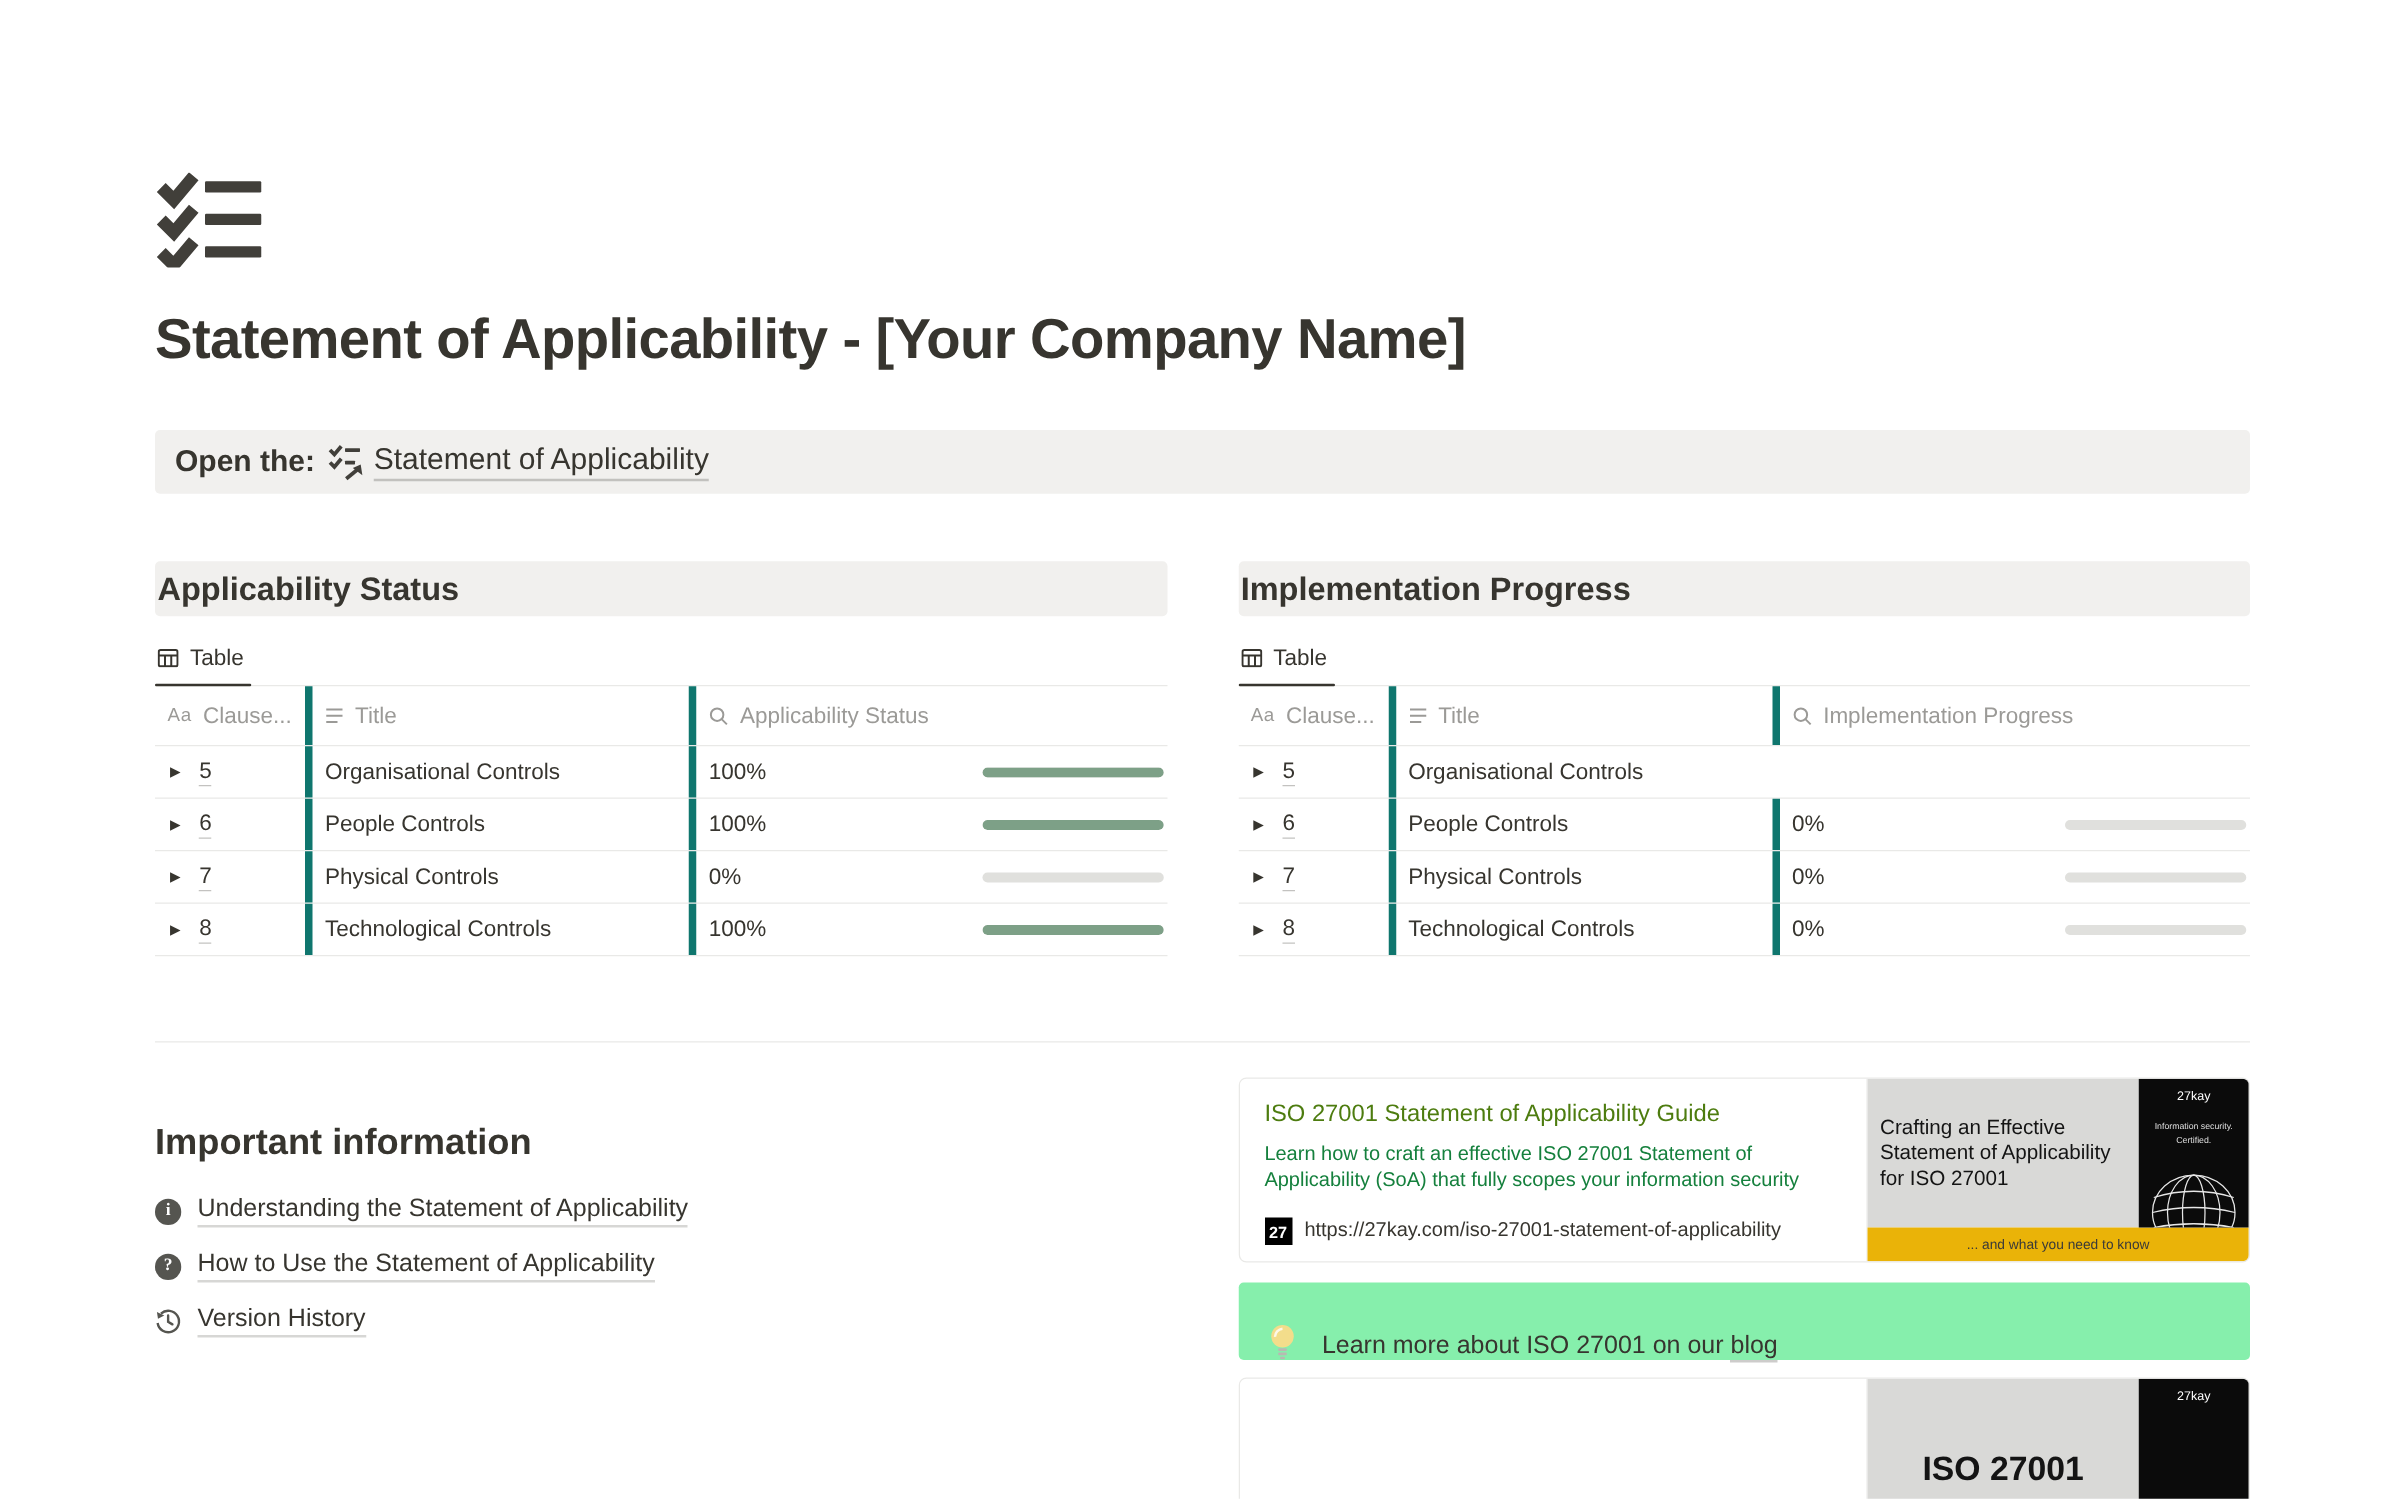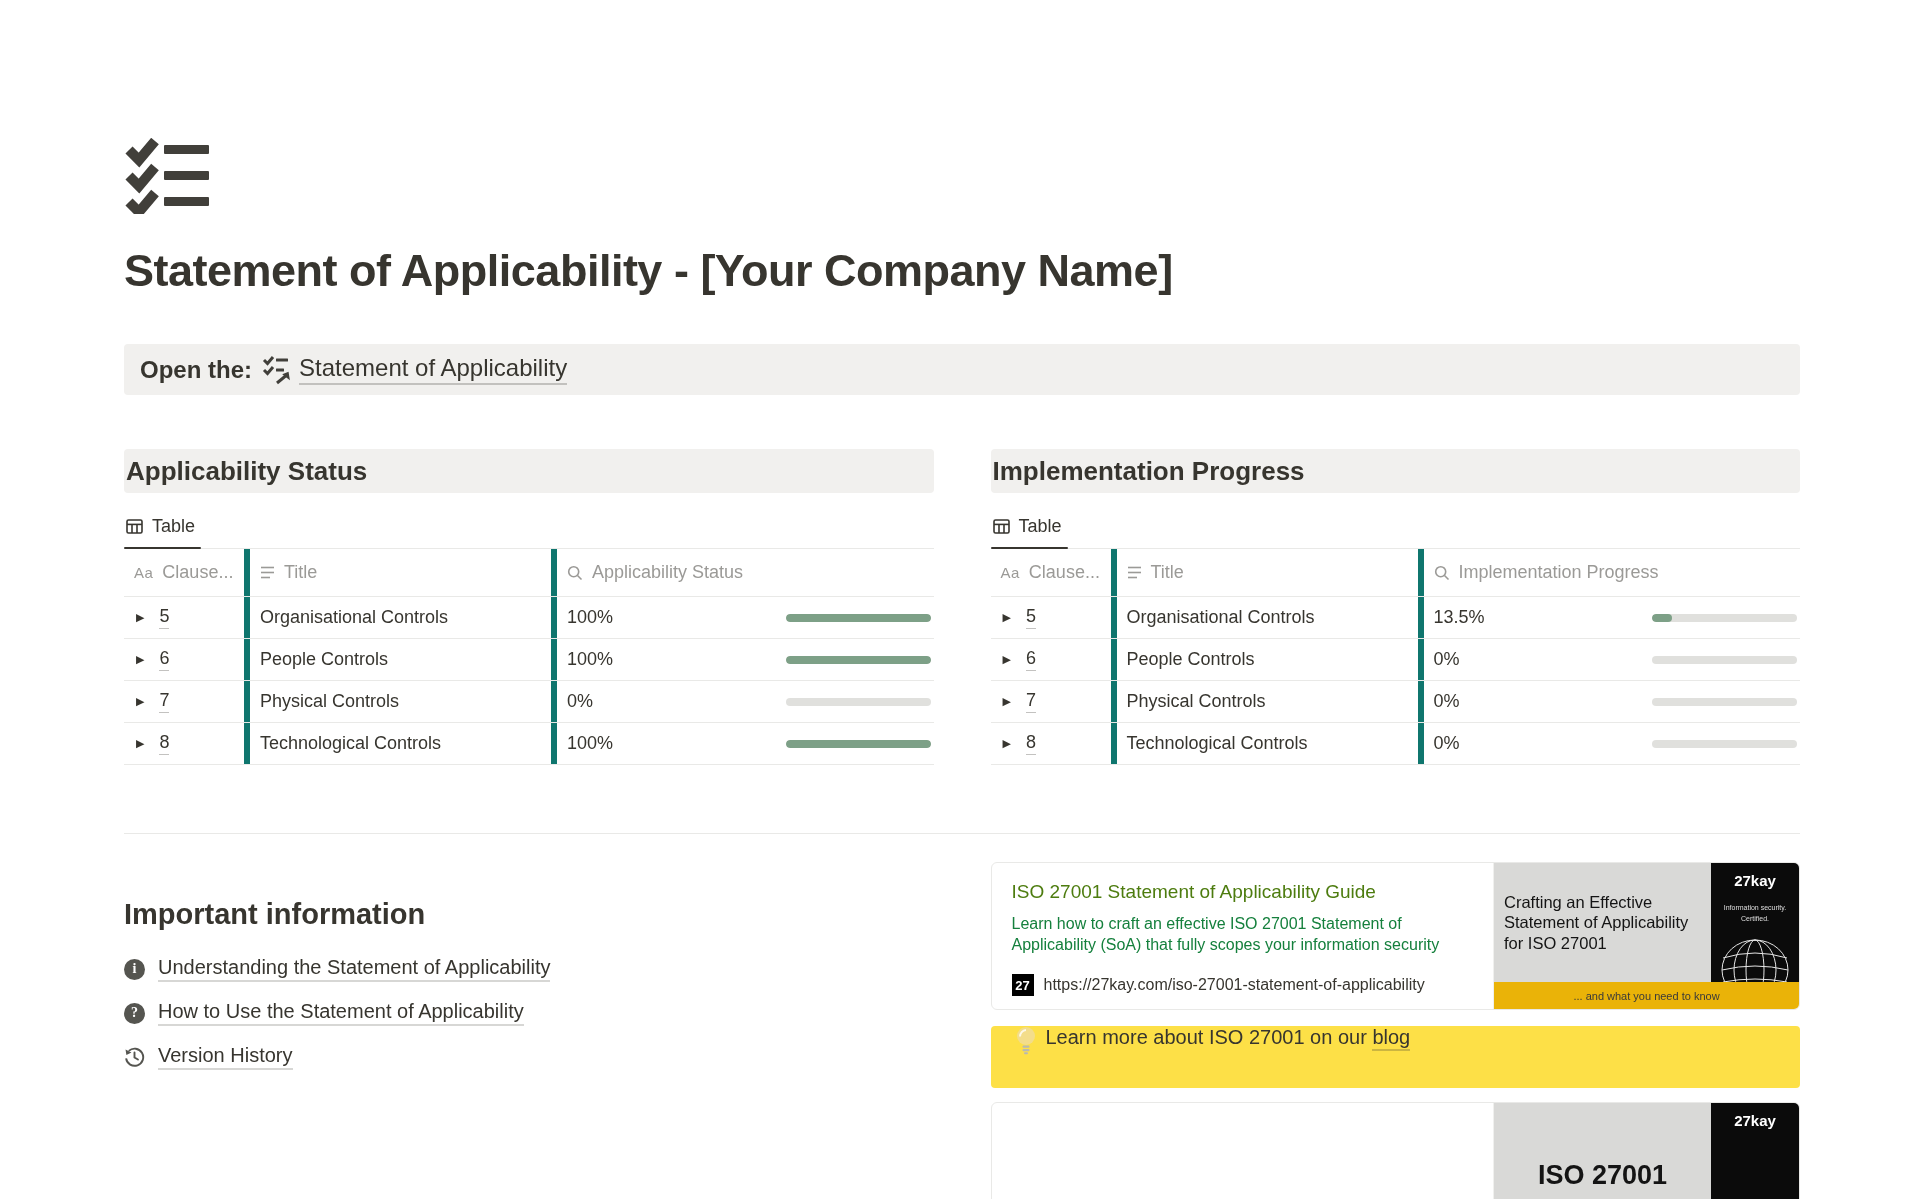--- a/index.html
+++ b/index.html
@@ -98,31 +98,31 @@
   .thumb-main { flex: 1; display: flex; min-height: 0; }
   .thumb-gray {
     flex: 1; background: #d9d9d7; color: #141414; display: flex; align-items: center; justify-content: center;
     font-size: 16.5px; font-weight: 500; line-height: 1.25; padding: 0 10px;
   }
   .thumb-gray.big { font-size: 27px; font-weight: 700; }
   .thumb-black {
     width: 88px; flex: 0 0 88px; background: #0b0b0b; color: #fff; position: relative; overflow: hidden;
     display: flex; flex-direction: column; align-items: center; padding-top: 9px;
   }
-  .thumb-brand { font-size: 15px; font-weight: 700; }
+  .thumb-brand { font-size: 10px; font-weight: 400; }
   .thumb-sub { font-size: 7px; margin-top: 14px; text-align: center; line-height: 1.5; opacity: .85; }
   .globe { position: absolute; bottom: -6px; left: 50%; transform: translateX(-50%); }
   .thumb-caption {
     height: 27px; background: #eab308; display: flex; align-items: center; justify-content: center;
     font-size: 11px; color: #3a3a3a;
   }
 
   .blog-callout {
-    background: #fde047; border-radius: 4px; height: 62px;
-    display: flex; align-items: flex-start; gap: 10px; padding: 0 25px; font-size: 20px;
+    background: #86efac; border-radius: 4px; height: 62px;
+    display: flex; align-items: flex-end; gap: 22px; padding: 0 25px; font-size: 20px;
   }
   .blog-callout .bulb { flex: 0 0 auto; }
   .blog-link { border-bottom: 2px solid rgba(55,53,47,.25); padding-bottom: 1px; cursor: pointer; }
   .card.second { margin-top: 14px; }
 
   svg { display: block; }
 </style>
 </head>
 <body>
 
@@ -319,26 +319,20 @@
     </div>
     <div class="tbody">
           <div class="trow">
     <div class="cell c-clause">
       <span class="expand">▶</span>
       <span class="clause-link">5</span>
     </div>
     <div class="cell c-title">
       <span>Organisational Controls</span>
     </div>
-    <div class="cell c-progress">
-      <span class="pct">13.5%</span>
-      <span class="bar">
-                <span class="fill" style="width: 13.5%;"></span>
-              </span>
-    </div>
   </div>
           <div class="trow">
     <div class="cell c-clause">
       <span class="expand">▶</span>
       <span class="clause-link">6</span>
     </div>
     <div class="cell c-title">
       <span>People Controls</span>
     </div>
     <div class="cell c-progress">

